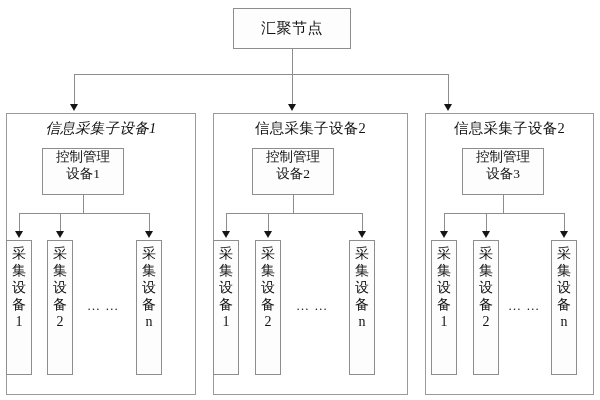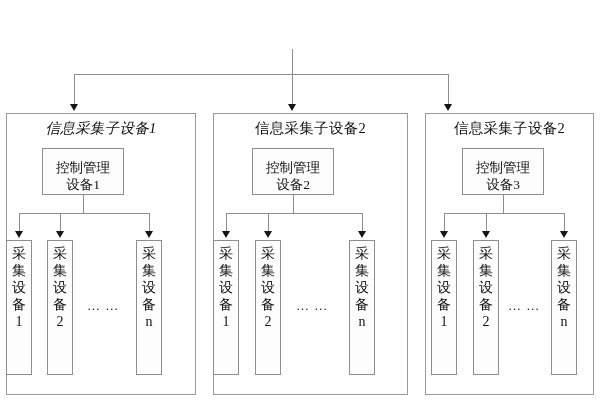--- a/index.html
+++ b/index.html
@@ -69,21 +69,21 @@
   .ctrl-box {
     position: absolute;
     box-sizing: border-box;
     border: 1px solid #8d8d8d;
     background: #fdfdfd;
     top: 148px;
     height: 47px;
     display: flex;
     flex-direction: column;
     align-items: center;
-    justify-content: flex-end;
+    justify-content: flex-start;
     font-size: 13.5px;
     line-height: 1.25;
   }
   .ctrl-box.c1 { left: 42px;  width: 82px; }
   .ctrl-box.c2 { left: 252px; width: 82px; }
   .ctrl-box.c3 { left: 462px; width: 82px; }
 
   
   .leaf {
     position: absolute;
@@ -135,20 +135,23 @@
     border-left: 4.5px solid transparent;
     border-right: 4.5px solid transparent;
     border-top: 7px solid #151515;
   }
 </style>
 </head>
 <body>
 
 <div id="canvas">
 
+  <div class="box root-node">
+    <span>汇聚节点</span>
+  </div>
 
   <div class="vline" style="left:292px; top:49px; height:25px;"></div>
 
   <div class="hline" style="left:74px; top:74px; width:374px;"></div>
 
   <div class="vline" style="left:74px;  top:74px; height:33px;"></div>
   <div class="vline" style="left:292px; top:74px; height:33px;"></div>
   <div class="vline" style="left:448px; top:74px; height:33px;"></div>
   <div class="arrow" style="left:69.5px;  top:104px;"></div>
   <div class="arrow" style="left:287.5px; top:104px;"></div>

